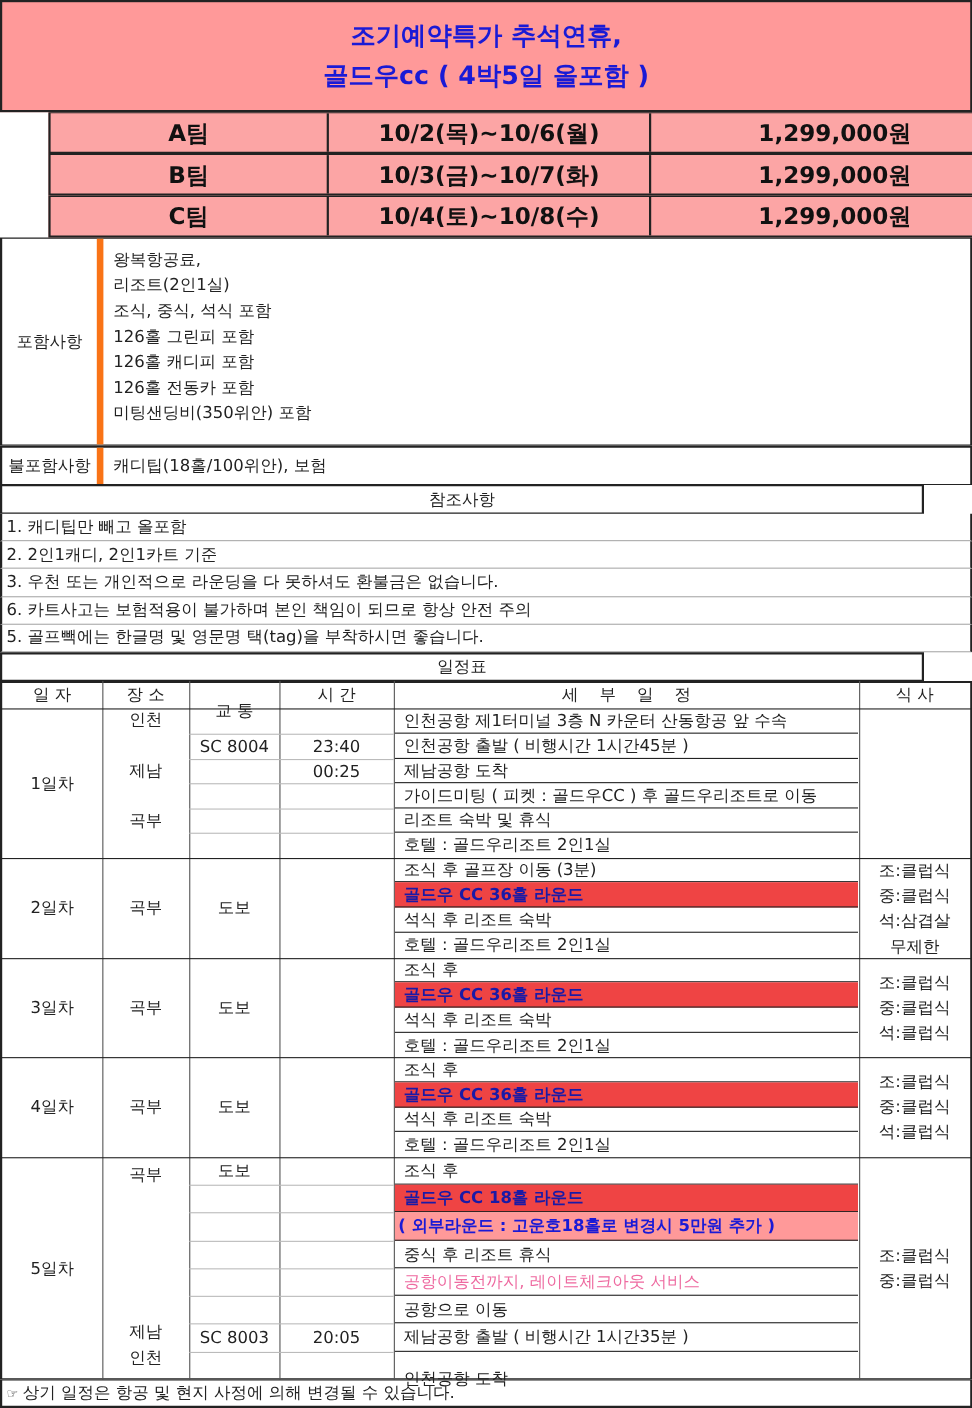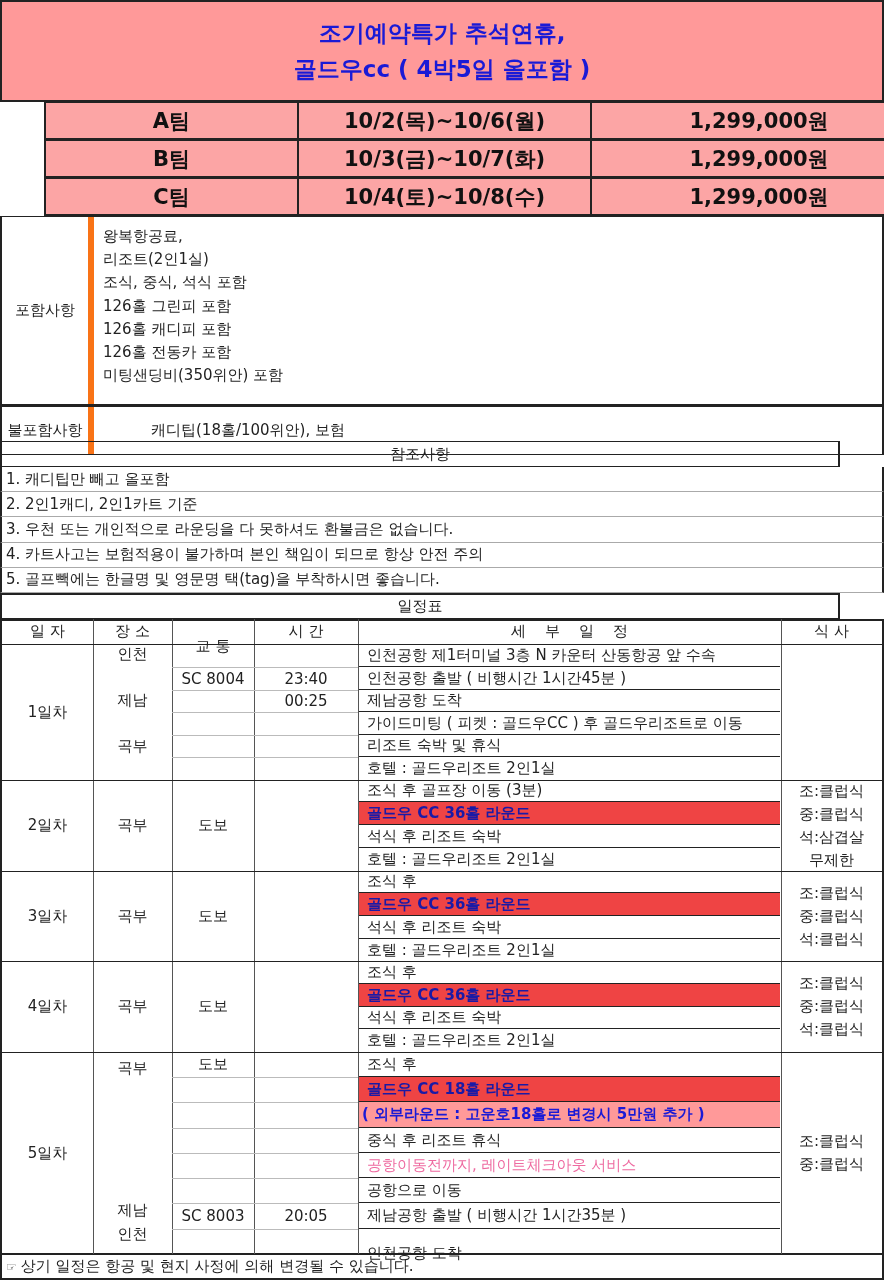--- a/index.html
+++ b/index.html
@@ -62,30 +62,30 @@
     <div>왕복항공료,</div>
     <div>리조트(2인1실)</div>
     <div>조식, 중식, 석식 포함</div>
     <div>126홀 그린피 포함</div>
     <div>126홀 캐디피 포함</div>
     <div>126홀 전동카 포함</div>
     <div>미팅샌딩비(350위안) 포함</div>
   </div>
 </div>
 
-<div class="abs box" style="top:405px; height:50px; border-top-width:2px;gap:48px;">
+<div class="abs box" style="top:405px; height:36px; border-top-width:2px;">
   <div class="lbl">불포함사항</div>
   <div class="exc-val">캐디팁(18홀/100위안), 보험</div>
 </div>
 
 <div class="abs sec-head" style="top:441px;">참조사항</div>
 <div class="abs note" style="top:467px;">1. 캐디팁만 빼고 올포함</div>
 <div class="abs note" style="top:492.2px;">2. 2인1캐디, 2인1카트 기준</div>
 <div class="abs note" style="top:517.4px;">3. 우천 또는 개인적으로 라운딩을 다 못하셔도 환불금은 없습니다.</div>
-<div class="abs note" style="top:542.6px;">4. 카트사고는 보험적용이 불가하며 본인 책임이 되므로 항상 안전 주의</div>
+<div class="abs note" style="top:542.6px;">6. 카트사고는 보험적용이 불가하며 본인 책임이 되므로 항상 안전 주의</div>
 <div class="abs note" style="top:567.8px;">5. 골프빽에는 한글명 및 영문명 택(tag)을 부착하시면 좋습니다.</div>
 
 <div class="abs sec-head" style="top:593px; border-top-width:2px;">일정표</div>
 
 <div class="abs grid"></div>
 
 <div class="cell" style="left:2px; top:619px; width:91px; height:25px;">일 자</div>
 <div class="cell" style="left:93px; top:619px; width:79px; height:25px;">장 소</div>
 <div class="cell" style="left:172px; top:634px; width:82px; height:25px;">교 통</div>
 <div class="cell" style="left:254px; top:619px; width:104px; height:25px;">시 간</div>

